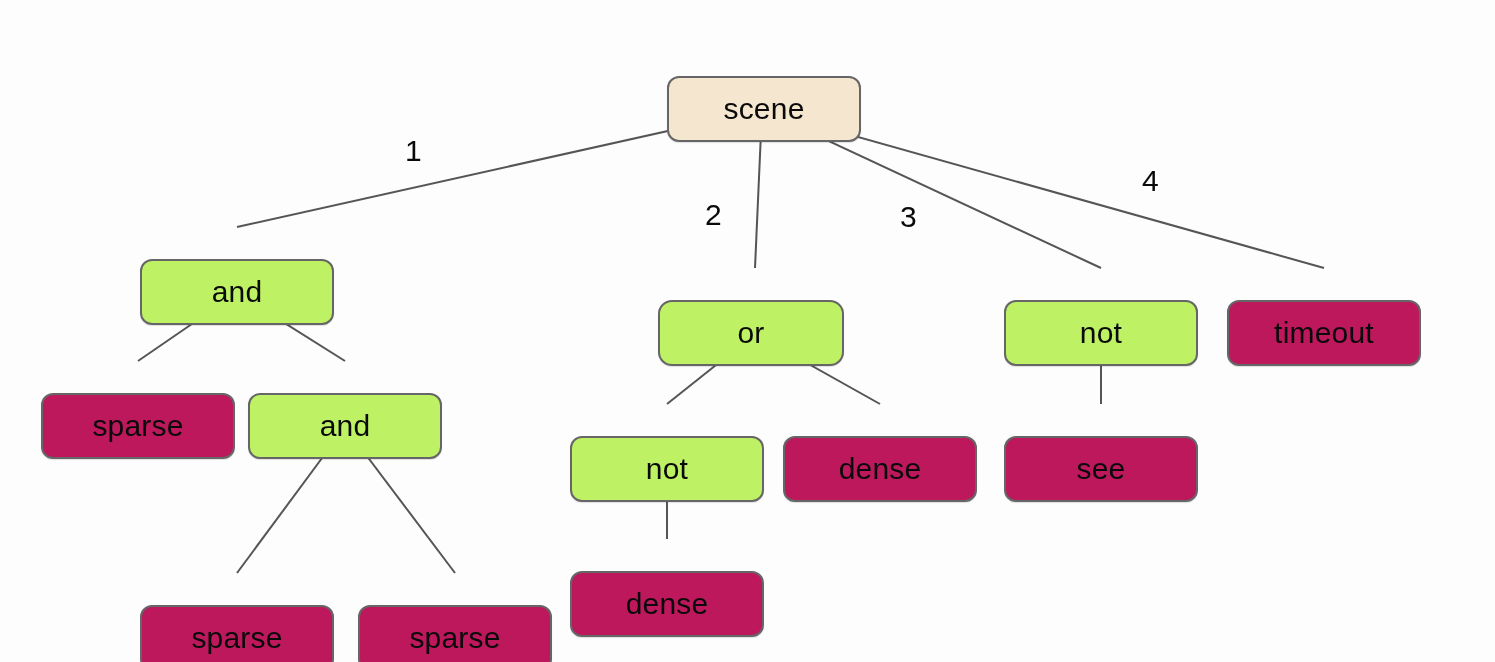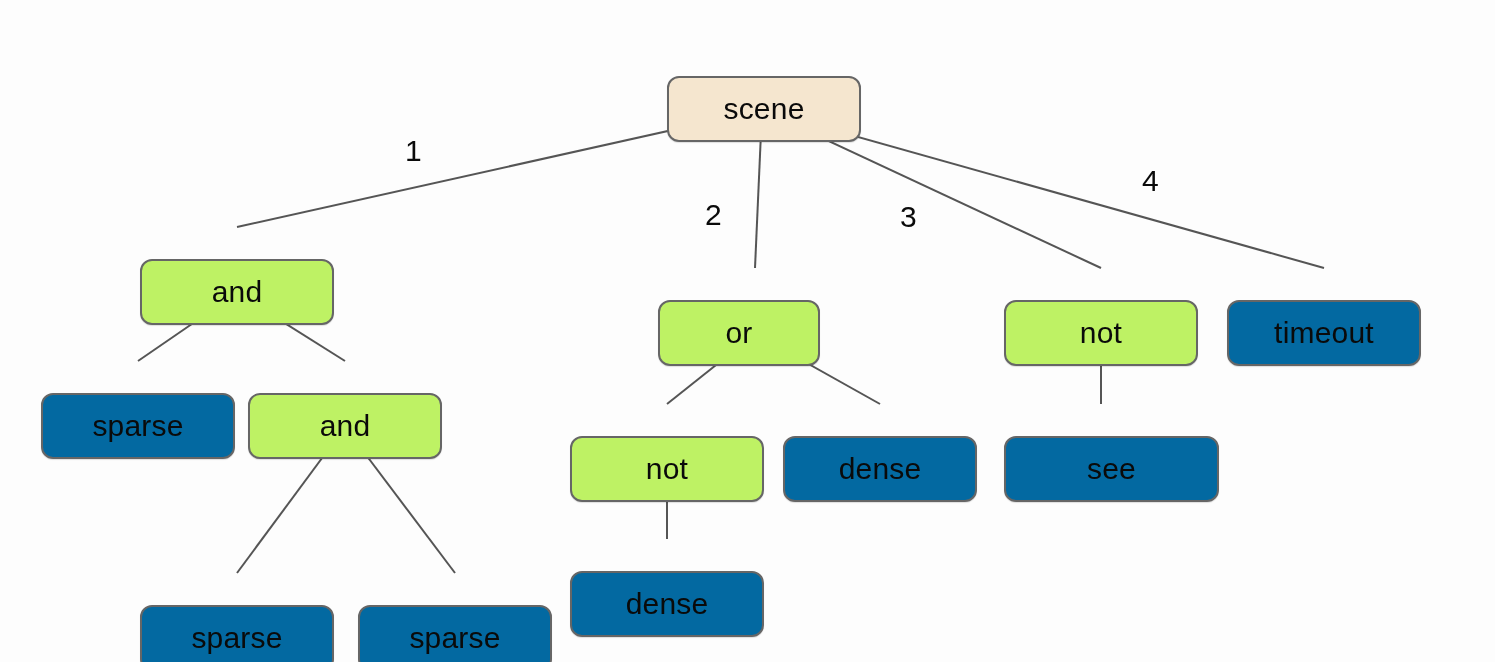--- a/index.html
+++ b/index.html
@@ -32,21 +32,21 @@
     border-radius: 12px;
     font-size: 30px;
     color: #0a0a0a;
     letter-spacing: 0.2px;
     line-height: 1;
     z-index: 2;
     box-shadow: 0 1px 1px rgba(0,0,0,0.12);
     margin-top: 32px;
   }
   .node.op   { background: #bef264; }
-  .node.leaf { background: #0369a1; }
+  .node.leaf { background: #be185d; }
   .node.root { background: #f5e6cf; }
   .edge-label {
     position: absolute;
     font-size: 30px;
     color: #0a0a0a;
     line-height: 1;
     z-index: 3;
     white-space: nowrap;
   }
 </style>
@@ -68,42 +68,42 @@
       <line x1="1101" y1="334" x2="1101" y2="404" stroke="#555555" stroke-width="2"></line>
       <line x1="667" y1="470" x2="667" y2="539" stroke="#555555" stroke-width="2"></line>
     </svg>
   <div id="node-layer">
       <div class="node root" style="left: 667px; top: 44px; width: 194px; height: 66px;">
         <span>scene</span>
       </div>
       <div class="node op" style="left: 140px; top: 227px; width: 194px; height: 66px;">
         <span>and</span>
       </div>
-      <div class="node op" style="left: 658px; top: 268px; width: 162px; height: 66px;">
+      <div class="node op" style="left: 658px; top: 268px; width: 186px; height: 66px; border-radius: 14px;">
         <span>or</span>
       </div>
       <div class="node op" style="left: 1004px; top: 268px; width: 194px; height: 66px;">
         <span>not</span>
       </div>
       <div class="node leaf" style="left: 1227px; top: 268px; width: 194px; height: 66px;">
         <span>timeout</span>
       </div>
       <div class="node leaf" style="left: 41px; top: 361px; width: 194px; height: 66px;">
         <span>sparse</span>
       </div>
       <div class="node op" style="left: 248px; top: 361px; width: 194px; height: 66px;">
         <span>and</span>
       </div>
       <div class="node op" style="left: 570px; top: 404px; width: 194px; height: 66px;">
         <span>not</span>
       </div>
       <div class="node leaf" style="left: 783px; top: 404px; width: 194px; height: 66px;">
         <span>dense</span>
       </div>
-      <div class="node leaf" style="left: 1004px; top: 404px; width: 215px; height: 66px;">
+      <div class="node leaf" style="left: 1004px; top: 404px; width: 194px; height: 66px;">
         <span>see</span>
       </div>
       <div class="node leaf" style="left: 570px; top: 539px; width: 194px; height: 66px;">
         <span>dense</span>
       </div>
       <div class="node leaf" style="left: 140px; top: 573px; width: 194px; height: 66px;">
         <span>sparse</span>
       </div>
       <div class="node leaf" style="left: 358px; top: 573px; width: 194px; height: 66px;">
         <span>sparse</span>

